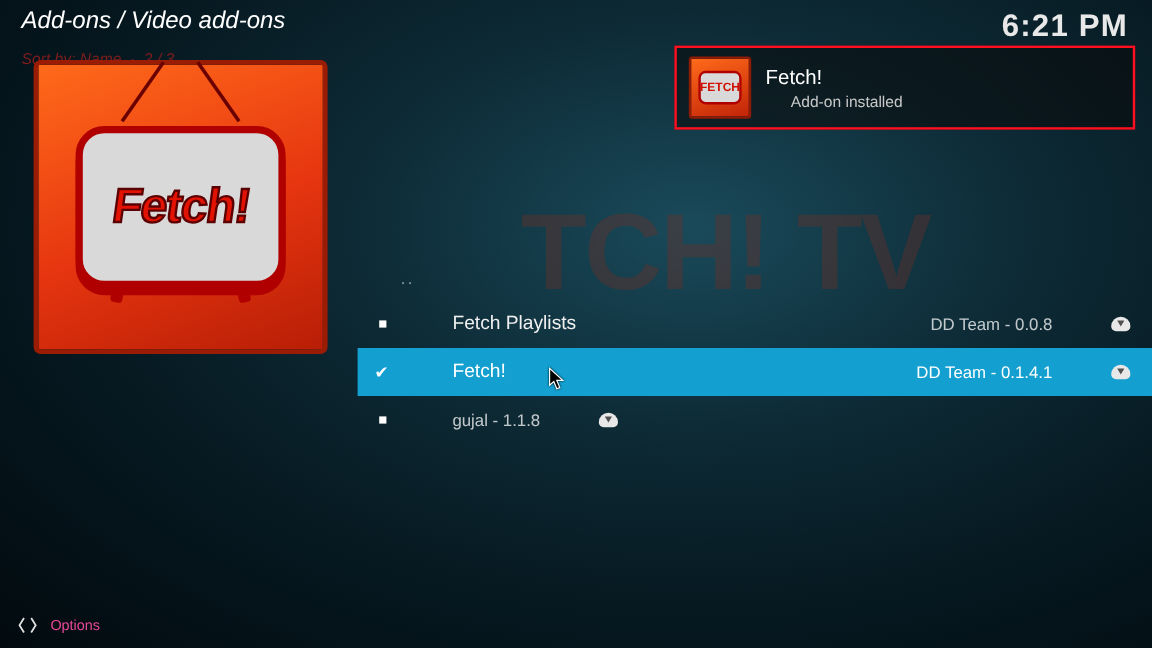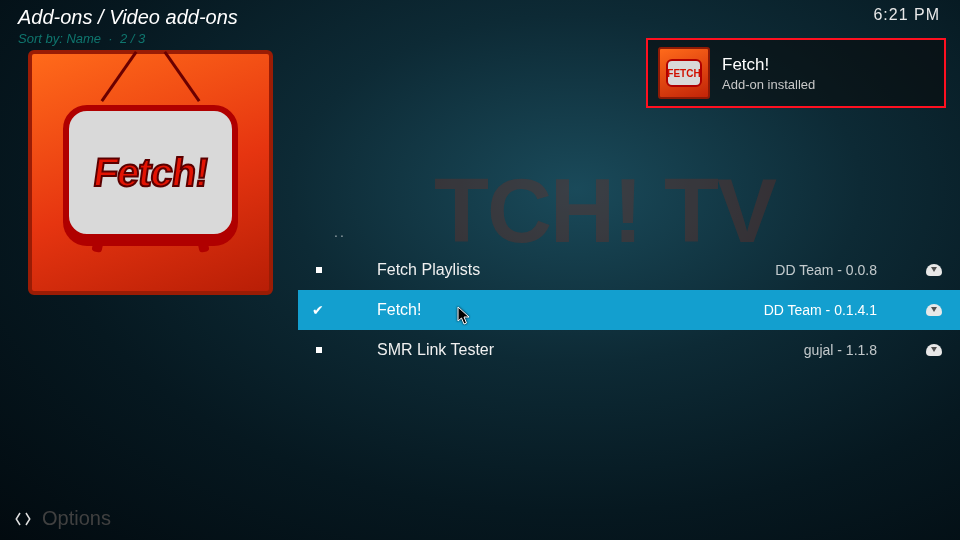--- a/index.html
+++ b/index.html
@@ -18,26 +18,26 @@
     letter-spacing: -2px;
     font-family: Impact, sans-serif;
     pointer-events: none;
     white-space: nowrap;
   }
   .header {
     position: absolute;
     top: 6px; left: 18px; font-style: italic;
   }
   .breadcrumb { font-size: 20px; font-weight: 400; color: #fff; }
-  .sortline { font-size: 13px; color: #0f766e; margin-top: 2px; }
+  .sortline { font-size: 13px; color: #7f1d1d; margin-top: 12px; }
   .clock {
     position: absolute;
     top: 6px; right: 20px;
-    font-size: 16px;
-    font-weight: 400;
+    font-size: 26px;
+    font-weight: 700;
     color: #e8e8e8;
     letter-spacing: 1px;
   }
   .side {
     position: absolute;
     left: 28px; top: 50px;
     width: 245px;
   }
   .addon-icon {
     width: 245px; height: 245px;
@@ -136,47 +136,47 @@
   .cursor {
     position: absolute;
     left: 457px; top: 306px;
     width: 14px; height: 20px;
     pointer-events: none;
   }
   .cursor svg { filter: drop-shadow(0 0 1px #000); }
   .notif {
     position: absolute;
     top: 38px; right: 14px;
-    width: 300px; height: 70px;
+    width: 384px; height: 70px;
     background: rgba(10,10,10,0.55);
     border: 2px solid #ff1020;
     display: flex; align-items: center;
     padding: 6px 10px;
     gap: 12px;
   }
   .notif-icon {
     width: 52px; height: 52px;
     background: linear-gradient(160deg,#ff6a1a,#c22408);
     border: 2px solid #8f1a05;
     border-radius: 3px;
     display:flex;align-items:center;justify-content:center;
     flex:0 0 auto;
   }
   .notif-icon .mini-tv {
     width: 36px; height: 28px; background:#d9d9d9; border:2px solid #b00000;
     border-radius:6px; display:flex;align-items:center;justify-content:center;
     font-family: Impact, sans-serif; font-size:10px; color:#d01000; font-weight:900;
   }
   .notif-text .t1 { font-size: 17px; color:#fff; }
-  .notif-text .t2 { font-size: 13px; color:#c8c8c8; margin-top:2px; }
+  .notif-text .t2 { font-size: 13px; color:#c8c8c8; margin-top:2px;margin-left:21px; }
   .footer {
     position: absolute;
     left: 14px; bottom: 10px;
     display: flex; align-items: center; gap: 10px;
-    color: #404040; font-size: 20px;
+    color: #ec4899; font-size: 12px;
     cursor: pointer;
   }
   .footer svg { width: 18px; height: 18px; }
 </style>
 </head>
 <body>
 
 <div class="watermark">TCH! TV</div>
 
 <div class="header">
@@ -213,21 +213,20 @@
 
   <div class="row selected">
     <span class="check">✔</span>
     <span class="name">Fetch!</span>
     <span class="meta">DD Team - 0.1.4.1</span>
     <span class="cloud"></span>
   </div>
 
   <div class="row">
     <span class="bullet"></span>
-    <span class="name">SMR Link Tester</span>
     <span class="meta">gujal - 1.1.8</span>
     <span class="cloud"></span>
   </div>
 </div>
 
 <div class="notif">
   <div class="notif-icon">
     <div class="mini-tv">FETCH</div>
   </div>
   <div class="notif-text">

